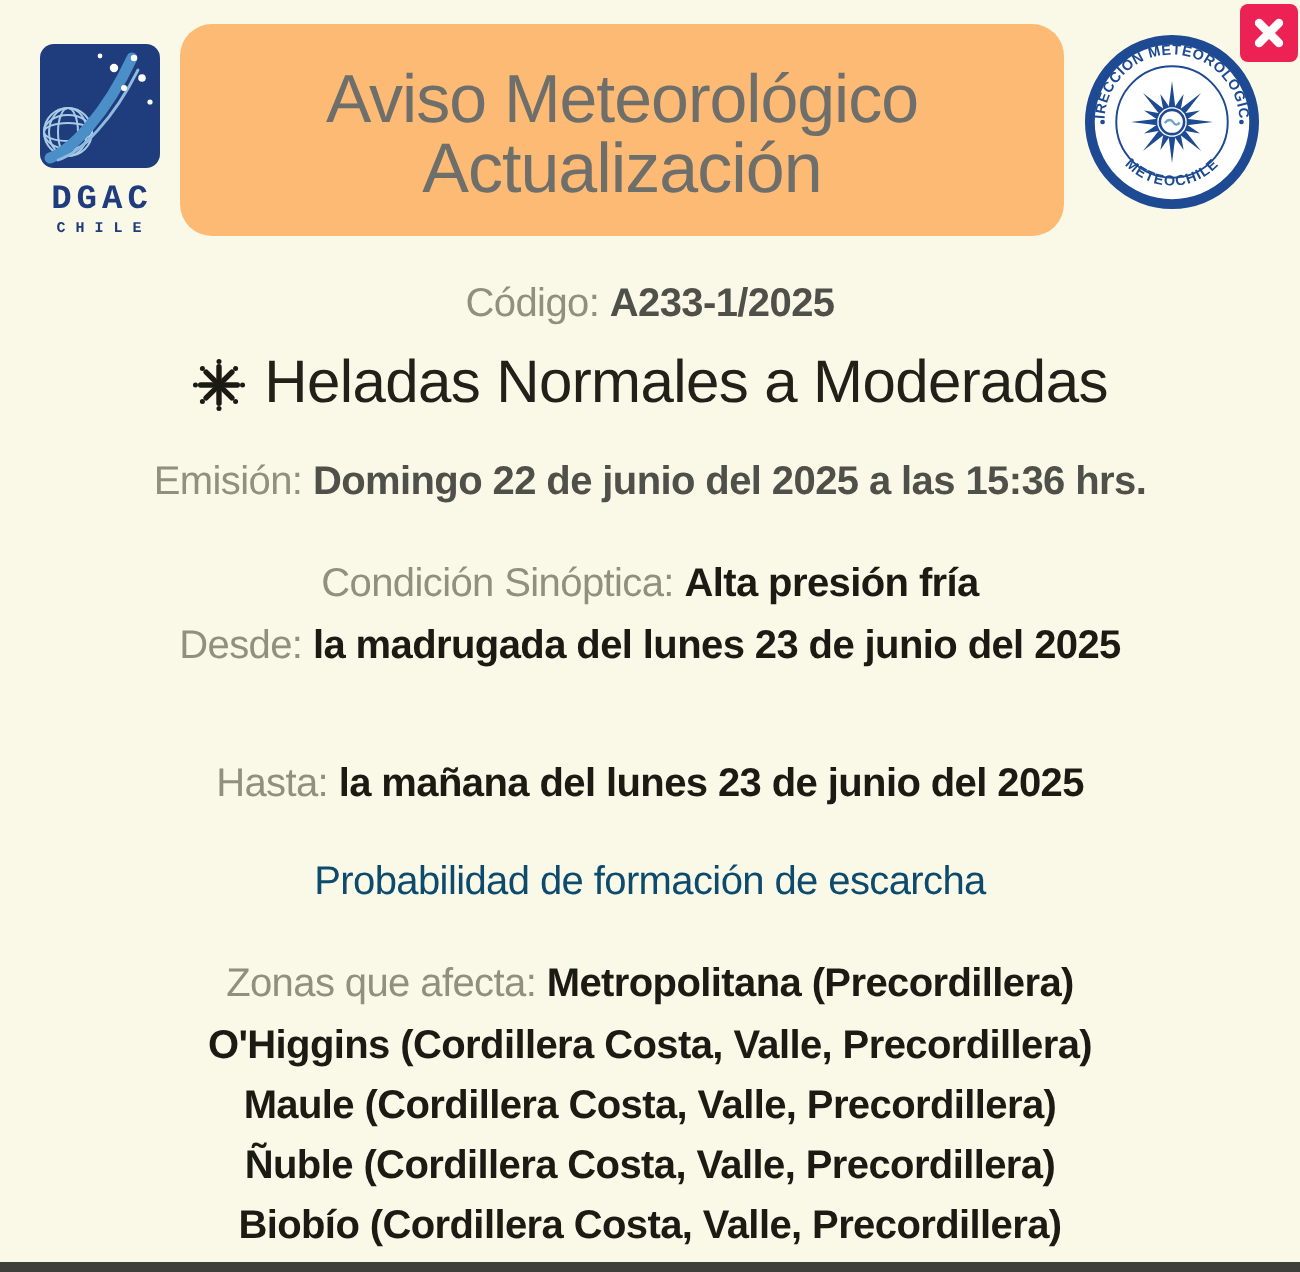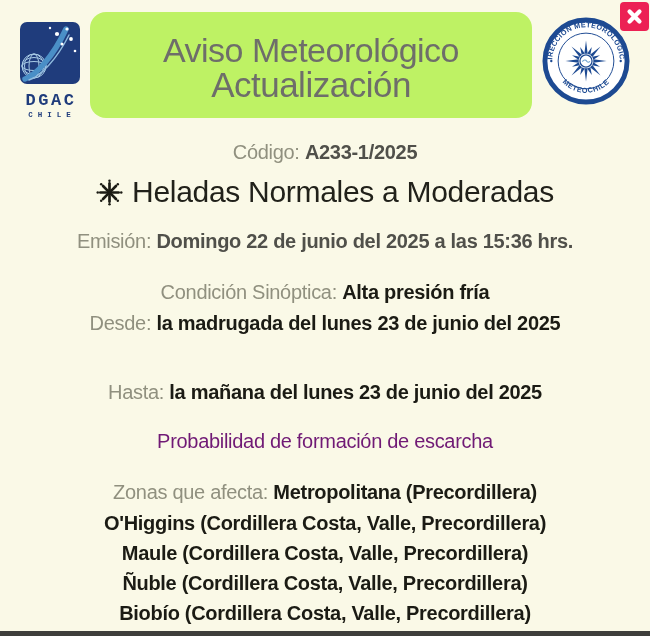--- a/index.html
+++ b/index.html
@@ -9,42 +9,42 @@
     font-family:"Liberation Sans", sans-serif;
     position:relative;
     overflow:hidden;
   }
   
   .dgac{position:absolute;left:20px;top:22px;width:60px;text-align:center;font-family:Liberation Mono, monospace;}
   .dgac-acronym{font-size:17px;font-weight:700;color:#1F3C7C;letter-spacing:2.5px;margin-top:2px;margin-left:2px;}
   .dgac-country{font-size:7.5px;font-weight:700;color:#1F3C7C;letter-spacing:5px;margin-top:1px;margin-left:4px;}
   .banner{
     position:absolute;left:90px;top:12px;width:442px;height:106px;
-    background:#bef264;border-radius:16px;
+    background:#fdba74;border-radius:16px;
     display:flex;flex-direction:column;align-items:center;justify-content:center;
     color:#6E6E6A;
   }
   .banner-title{font-size:34px;line-height:39px;letter-spacing:-0.5px;}
   .banner-subtitle{font-size:35px;line-height:29px;letter-spacing:-0.5px;}
   .meteo{position:absolute;left:542px;top:17px;width:88px;height:88px;}
   .close-btn{
     position:absolute;left:620px;top:2px;width:29px;height:29px;
     background:#EC2154;border:none;border-radius:4px;padding:0;
     display:flex;align-items:center;justify-content:center;cursor:pointer;
   }
   
   .line{
     position:absolute;left:0;width:650px;text-align:center;
     font-size:20px;line-height:26px;letter-spacing:-0.3px;
     white-space:nowrap;
   }
   .lbl{color:#90907F;font-weight:400;}
   .val-strong{color:#1B1B14;font-weight:700;}
   .val-med{color:#50504A;font-weight:700;}
-  .gray-text{color:#701a75;font-weight:400;}
+  .gray-text{color:#0c4a6e;font-weight:400;}
   .title-line{
     position:absolute;left:0;width:650px;top:174px;
     display:flex;align-items:center;justify-content:center;gap:9px;
     font-size:30px;line-height:36px;color:#21211A;letter-spacing:-0.3px;white-space:nowrap;
   }
   .l-code{top:139px;}
   .l-emission{top:228px;}
   .l-condition{top:279px;}
   .l-from{top:310px;}
   .l-until{top:379px;}

